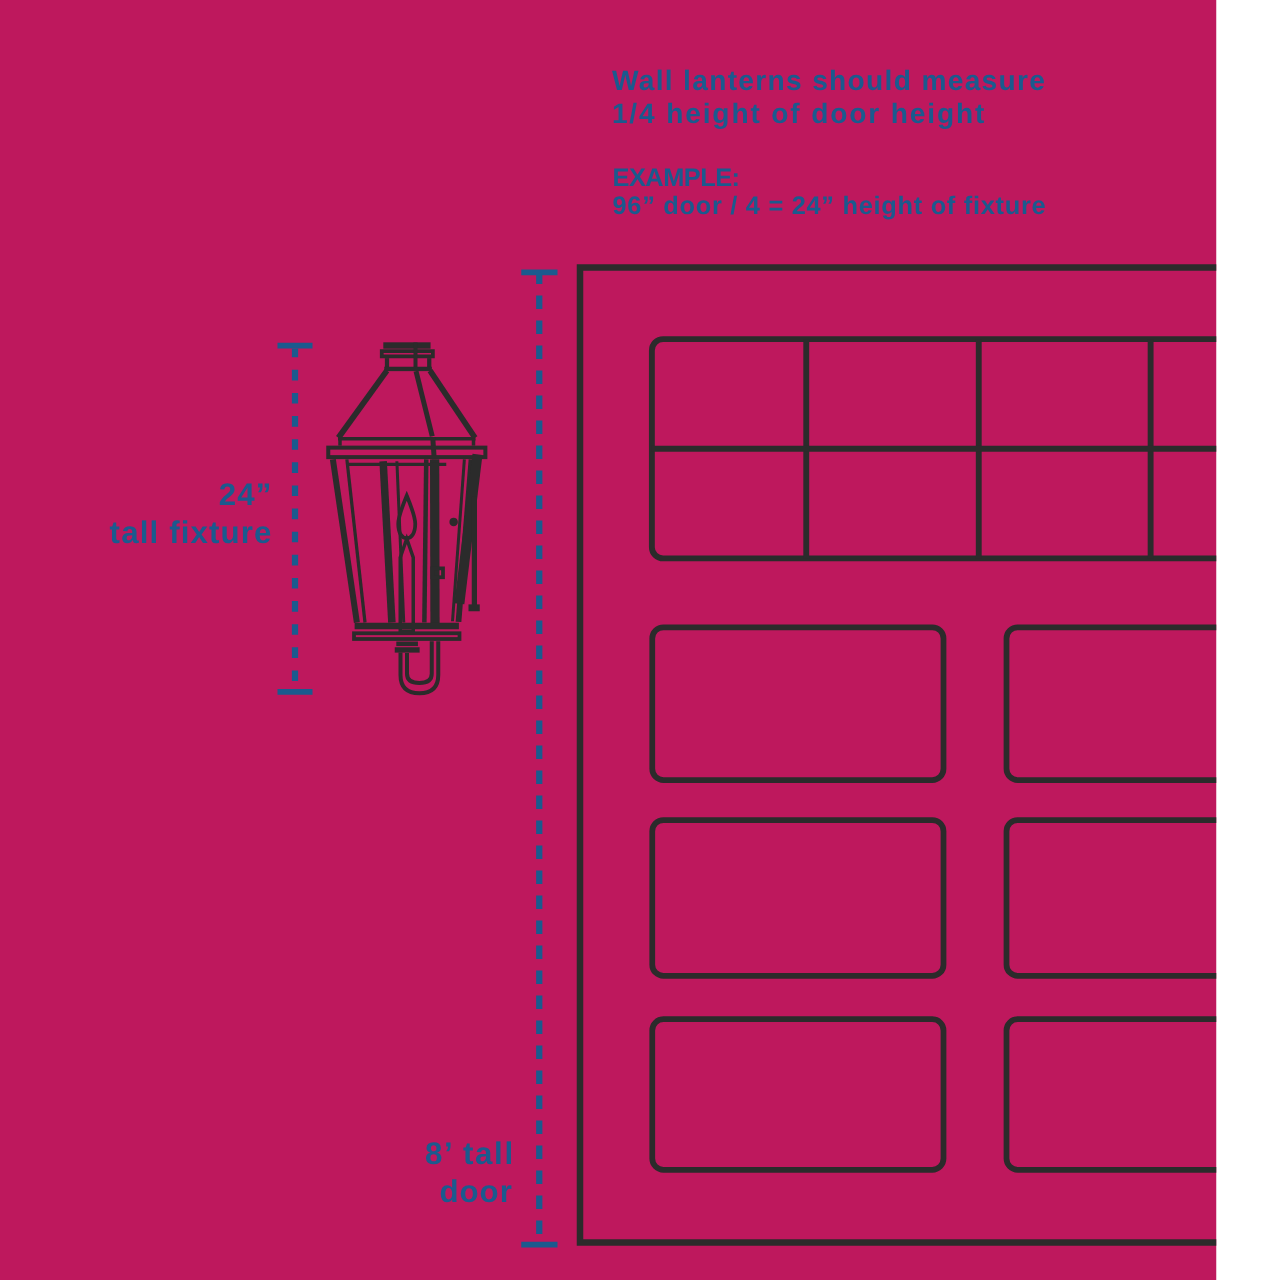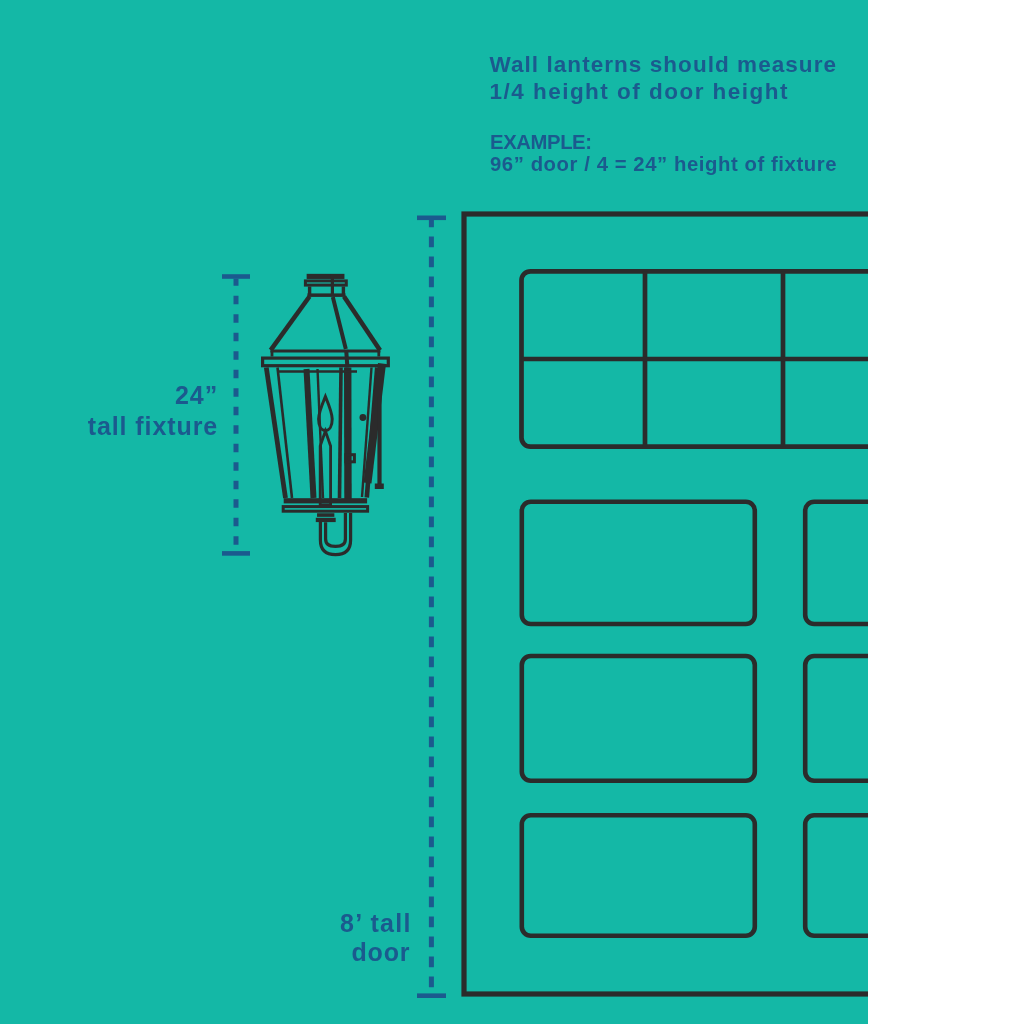--- a/index.html
+++ b/index.html
@@ -1,16 +1,16 @@
 <!DOCTYPE html>
 <html><head>
 <meta charset="utf-8">
 <style>
   html,body{margin:0;padding:0;background:#ffffff;}
-  #page{position:relative;width:868px;height:1024px;background:#14b8a6;overflow:hidden;
+  #page{position:relative;width:973px;height:1024px;background:#be185d;overflow:hidden;
         font-family:"Liberation Sans", sans-serif;}
   svg{position:absolute;left:0;top:0;}
 </style>
 </head>
 <body>
 <div id="page">
 <svg width="1024" height="1024" viewBox="0 0 1024 1024">
 
   <g stroke="#2b2b2b" fill="none">
 

